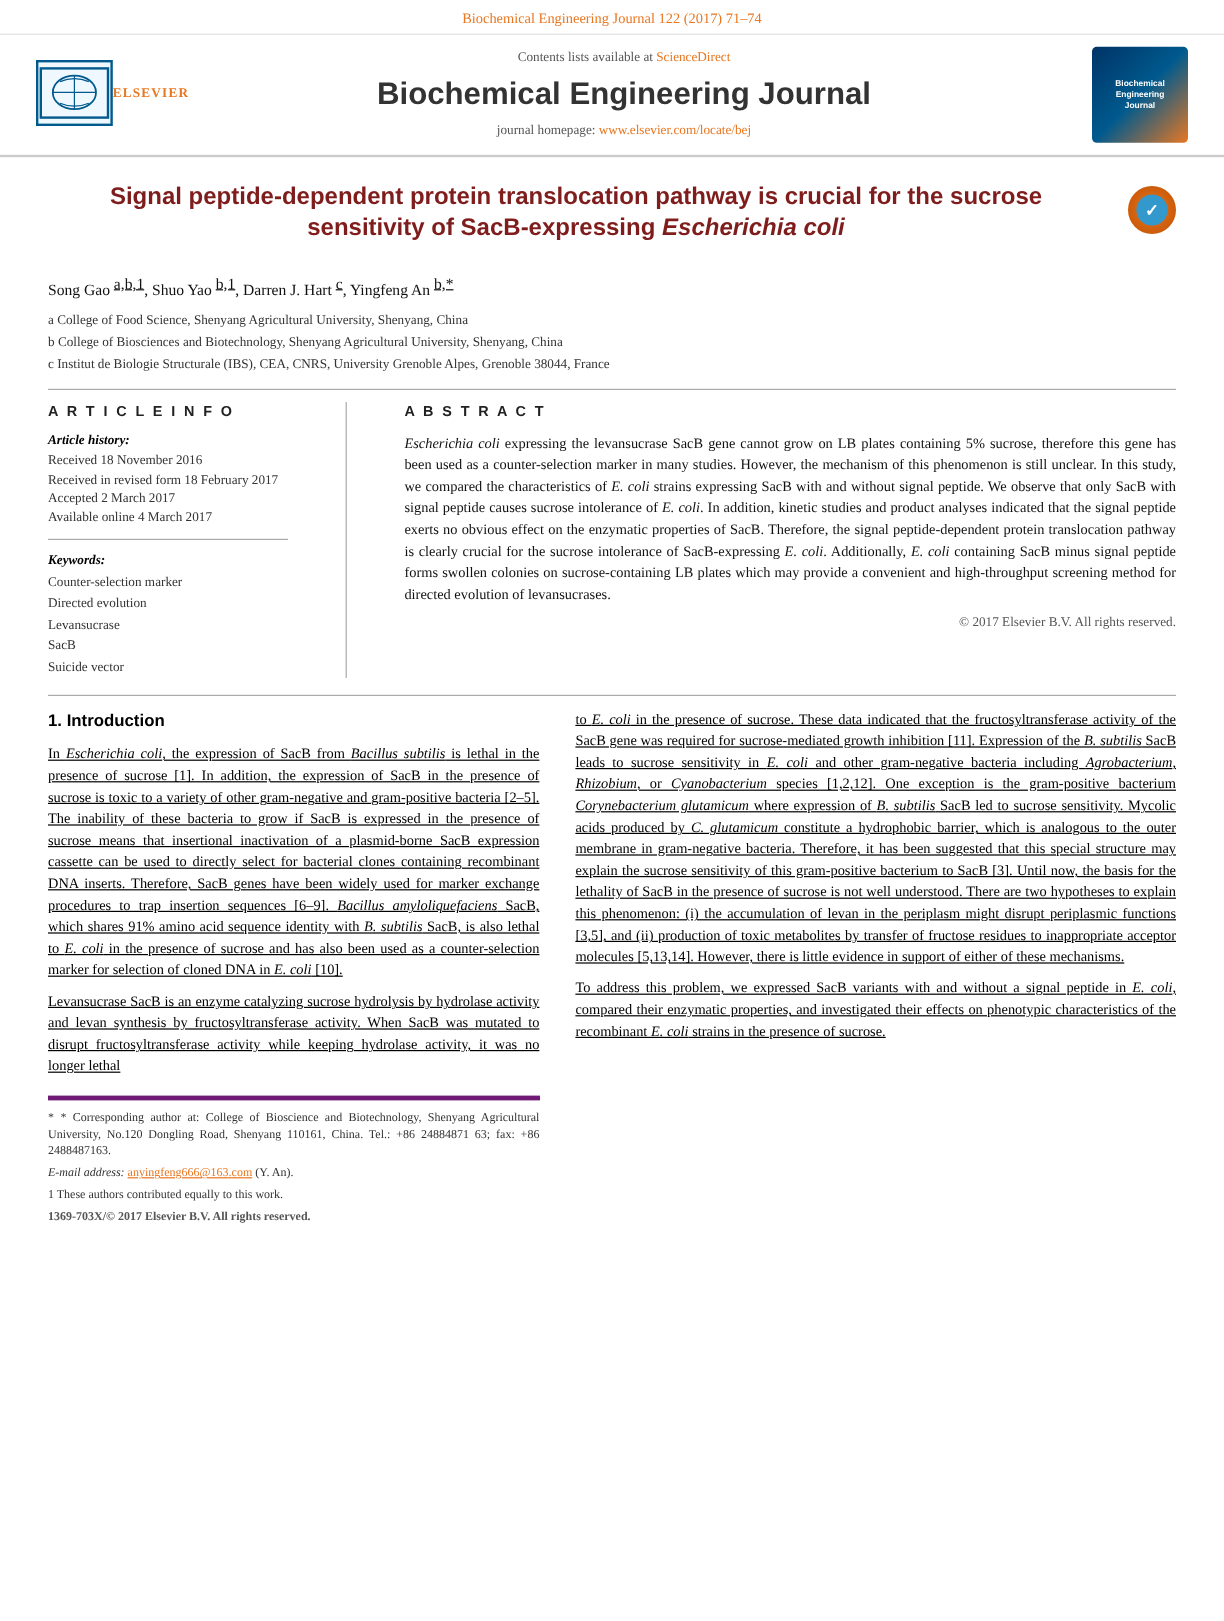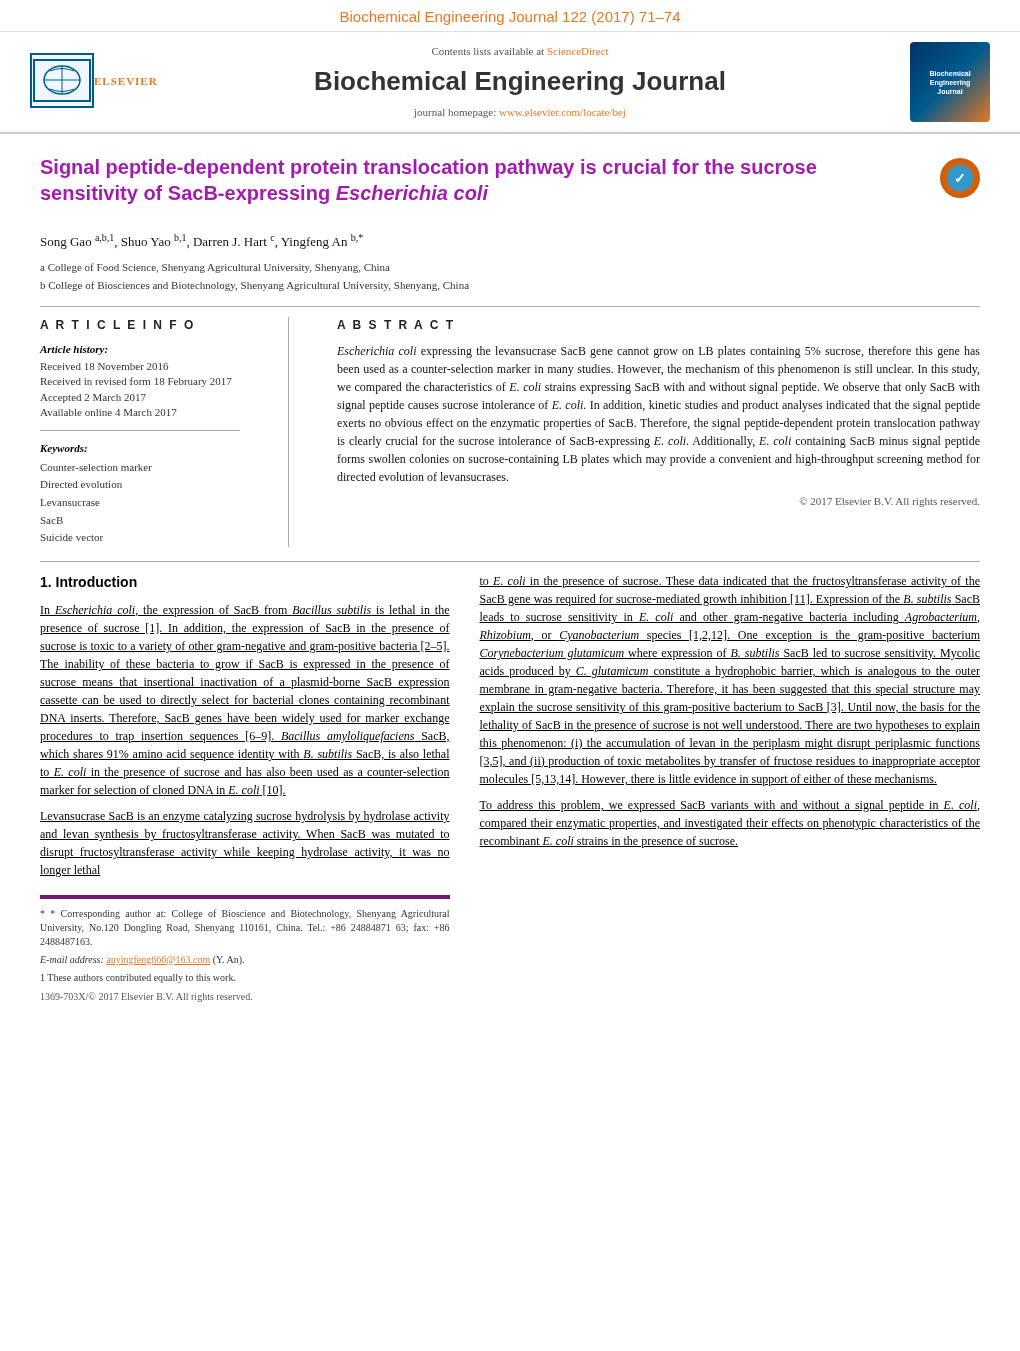--- a/index.html
+++ b/index.html
@@ -98,25 +98,26 @@
     .article-title-section {
       display: flex;
       align-items: flex-start;
       justify-content: space-between;
       margin-bottom: 14px;
       padding-bottom: 10px;
     }
     .article-title {
       font-size: 20px;
       font-weight: bold;
-      color: #a21caf;
+      color: #7f1d1d;
       font-family: Arial, sans-serif;
       line-height: 1.3;
       flex: 1;
       margin-right: 20px;
+      text-align: center;
     }
     .article-title .italic-title {
       font-style: italic;
     }
     .crossmark-badge {
       width: 40px;
       height: 40px;
       border-radius: 50%;
       background: radial-gradient(circle, #e87722, #c05000);
       display: flex;
@@ -127,21 +128,22 @@
       font-weight: bold;
       flex-shrink: 0;
       margin-top: 4px;
     }
     .authors-line {
       font-size: 13px;
       margin-bottom: 8px;
       color: #111;
     }
     .authors-line sup {
-      font-size: 10px;
+      font-size: 13px;
+      text-decoration: underline;
     }
     .affiliations {
       font-size: 11px;
       color: #333;
       margin-bottom: 12px;
       line-height: 1.5;
     }
     .affiliations div {
       margin-bottom: 2px;
     }
@@ -262,28 +264,29 @@
       line-height: 1.4;
     }
     .doi-line {
       font-size: 11px;
       color: #e87722;
       margin-top: 8px;
     }
     .issn-line {
       font-size: 10px;
       color: #555;
+      font-weight: bold;
     }
     sup { font-size: 8px; }
   </style>
 </head>
 <body>
 
 <div class="top-bar">
-  <span style="color:#e87722; font-size:15px; font-family:Liberation Sans, sans-serif;">Biochemical Engineering Journal 122 (2017) 71–74</span>
+  <span style="color:#e87722; font-size:12px; font-family:Liberation Serif, serif;">Biochemical Engineering Journal 122 (2017) 71–74</span>
 </div>
 
 <div class="journal-header">
   <div class="elsevier-logo">
     <div class="logo-box">
       <svg width="60" height="45" viewBox="0 0 60 45">
         <rect x="2" y="2" width="56" height="41" fill="#f0f8ff" stroke="#005a8e" stroke-width="2"></rect>
         <ellipse cx="30" cy="22" rx="18" ry="14" fill="none" stroke="#005a8e" stroke-width="1.5"></ellipse>
         <line x1="30" y1="8" x2="30" y2="36" stroke="#005a8e" stroke-width="1"></line>
         <line x1="12" y1="22" x2="48" y2="22" stroke="#005a8e" stroke-width="1"></line>
@@ -323,20 +326,21 @@
     </div>
   </div>
 
   <div class="authors-line">
     <span>Song Gao <sup>a,b,1</sup>, Shuo Yao <sup>b,1</sup>, Darren J. Hart <sup>c</sup>, Yingfeng An <sup>b,*</sup></span>
   </div>
 
   <div class="affiliations">
     <div>a College of Food Science, Shenyang Agricultural University, Shenyang, China</div>
     <div>b College of Biosciences and Biotechnology, Shenyang Agricultural University, Shenyang, China</div>
+    <div>c Institut de Biologie Structurale (IBS), CEA, CNRS, University Grenoble Alpes, Grenoble 38044, France</div>
   </div>
 
   <hr class="horizontal-rule">
 
   <div class="two-column-section">
     <div class="article-info-column">
       <div class="section-header">A R T I C L E   I N F O</div>
       <div class="info-group">
         <div class="info-label">Article history:</div>
         <div class="info-text">Received 18 November 2016</div>

